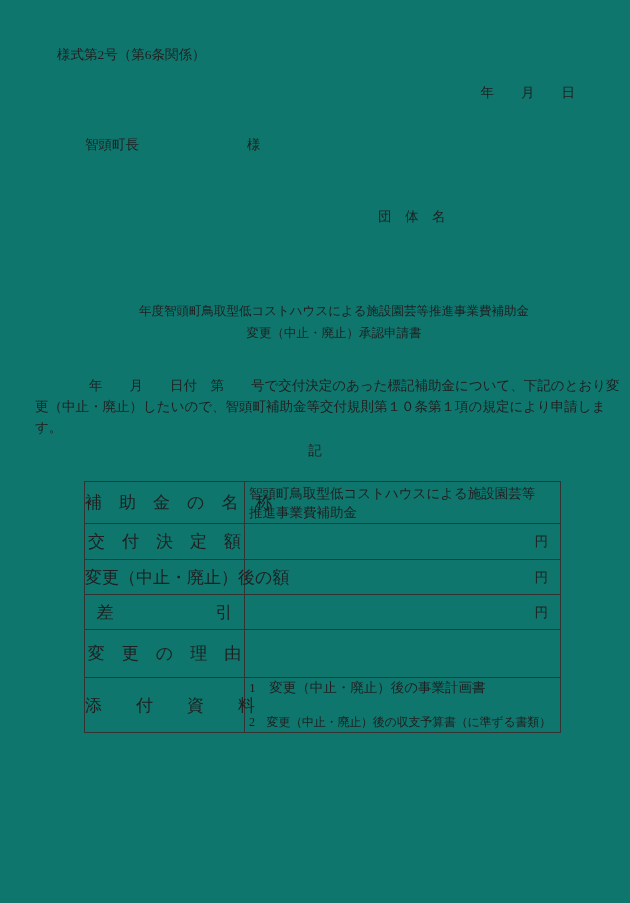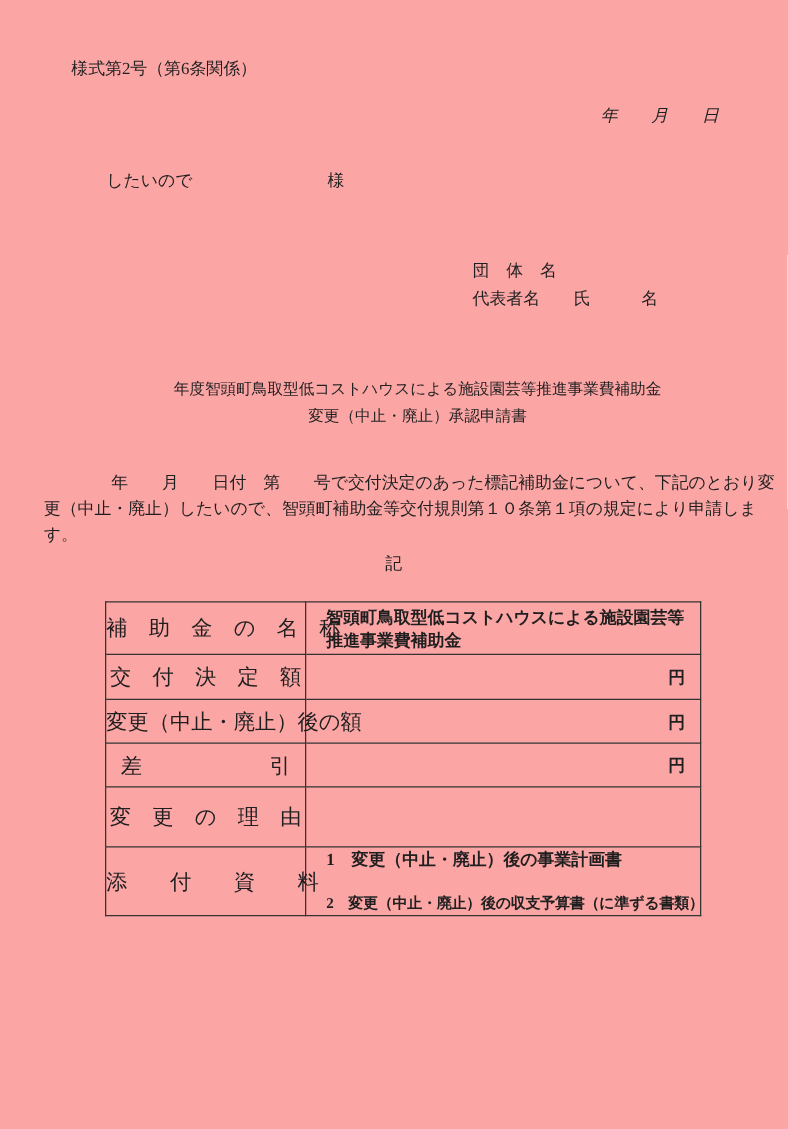--- a/index.html
+++ b/index.html
@@ -1,68 +1,67 @@
 <!DOCTYPE html>
 <html><head>
 <meta charset="utf-8">
 <style>
   * { margin:0; padding:0; box-sizing:border-box; }
   html,body { background:#ffffff; }
   .page {
     position:relative;
     width:630px;
     height:903px;
-    background:#fca5a5;
+    background:#0f766e;
     font-family:"Liberation Serif","DejaVu Serif",serif;
     font-size:13.5px;
     color:#1f1f1f;
     overflow:hidden;
   }
   .form-number { position:absolute; left:57px; top:46px; }
-  .date-line   { position:absolute; right:55px; top:84px;font-style:italic; }
+  .date-line   { position:absolute; right:55px; top:84px; }
   .addressee   { position:absolute; left:85px; top:136px; }
   .applicant   { position:absolute; left:378px; top:206px; line-height:22px; }
   .doc-title {
     position:absolute; left:0; top:300px; width:630px;
     text-align:center; line-height:22px; font-size:12.5px;
     transform:translateX(19px); white-space:nowrap;
   }
   .body-text { position:absolute; left:35px; top:375px; line-height:21px; white-space:nowrap; }
   .ki { position:absolute; left:0; top:442px; width:630px; text-align:center; }
   .form-table {
     position:absolute; left:84px; top:481px; width:477px;
     border-collapse:collapse; table-layout:fixed;
   }
   .form-table td { border:1px solid #333333; vertical-align:middle; padding:0; }
   td.lbl { width:160px; text-align:center; font-size:17px; white-space:nowrap; }
-  td.val { padding-left:16px; padding-right:12px; line-height:19px;font-weight:bold; }
+  td.val { padding-left:4px; padding-right:12px; line-height:19px; }
   td.val.right { text-align:right; }
   tr.r1 { height:42px; }
   tr.r2 { height:36px; }
   tr.r3 { height:35px; }
   tr.r4 { height:35px;margin-top:14px; }
   tr.r5 { height:35px; }
   tr.r6 { height:48px; }
   tr.r7 { height:46px; }
   .tight { font-size:12px; letter-spacing:-0.2px; white-space:nowrap;margin-top:16px; }
 </style>
 </head>
 <body>
 
 <div class="page">
 
   <div class="form-number">様式第2号（第6条関係）</div>
 
   <div class="date-line">年　　月　　日</div>
 
-  <div class="addressee">したいので　　　　　　　　様</div>
+  <div class="addressee">智頭町長　　　　　　　　様</div>
 
   <div class="applicant">
     <div>団　体　名</div>
-    <div>代表者名　　氏　　　名</div>
   </div>
 
   <div class="doc-title">
     <div>年度智頭町鳥取型低コストハウスによる施設園芸等推進事業費補助金</div>
     <div>変更（中止・廃止）承認申請書</div>
   </div>
 
   <div class="body-text">
     <div>　　　　年　　月　　日付　第　　号で交付決定のあった標記補助金について、下記のとおり変</div>
     <div>更（中止・廃止）したいので、智頭町補助金等交付規則第１０条第１項の規定により申請しま</div>

